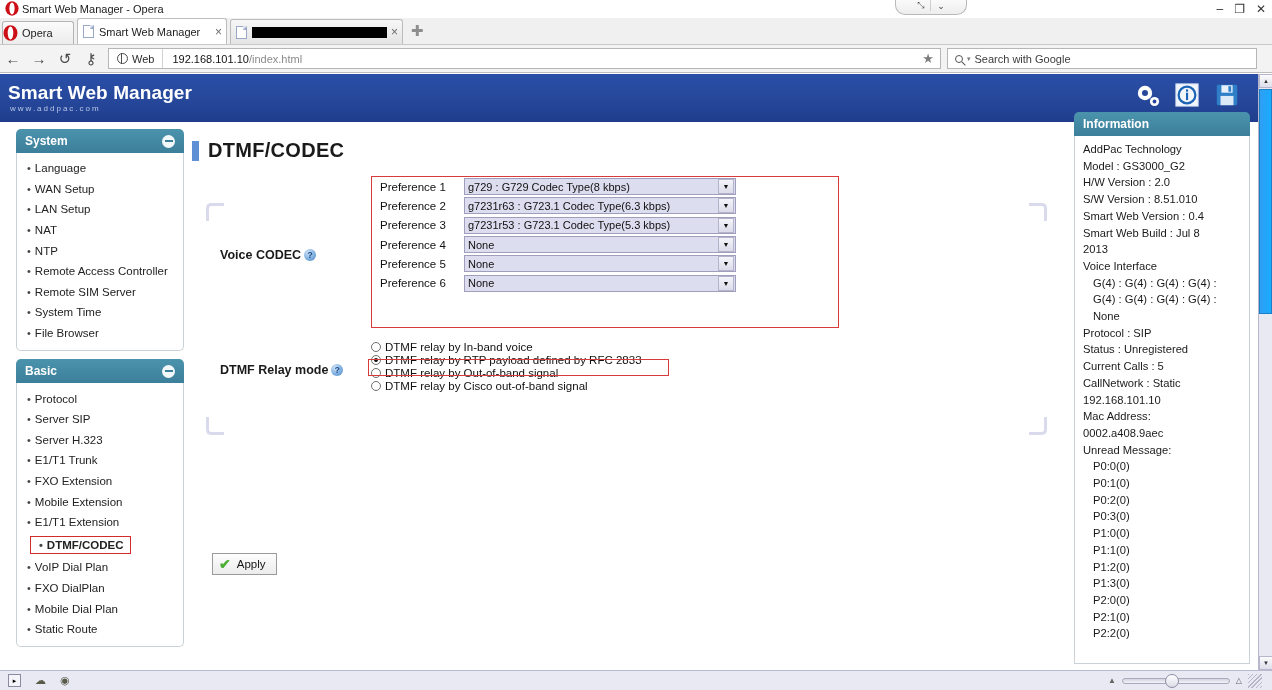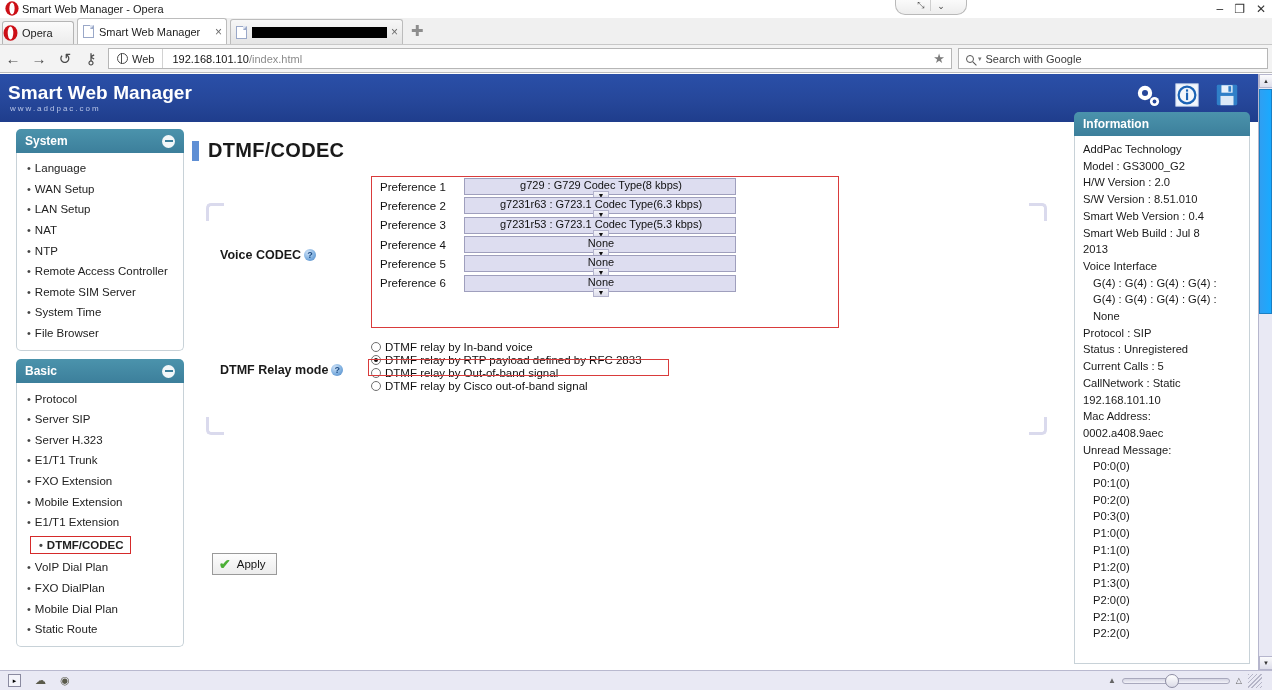--- a/index.html
+++ b/index.html
@@ -107,21 +107,21 @@
     position: relative;
   }
   #addr-globe::after{
     content:''; position:absolute; left:3.2px; top:-1.4px; width:1.2px;
     height:11px; background:#4a4a4a;
   }
   #addr-url { padding-left: 9px; color: #111; flex: 1 1 auto; }
   #addr-url .dim { color: #8b8b8b; }
   #addr-star { margin-right: 6px; font-size: 13px; color: #7d7d7d; }
   #search-wrap {
-    width: 310px; height: 21px; margin-right: 4px;
+    width: 310px; height: 21px; margin-right: 15px;
     background: #fff; border: 1px solid #b6b6b6;
     display: flex; align-items: center; gap: 4px;
     font-size: 11px; color: #3c3c3c; padding-left: 7px;
   }
   #search-mag {
     width: 8px; height: 8px; border: 1.4px solid #555; border-radius: 50%;
     position: relative;
   }
   #search-mag::after{
     content:''; position:absolute; right:-4px; bottom:-3px; width:5px;
@@ -219,21 +219,21 @@
     border: 1px solid #d93b3b; background: #ffffff;
   }
   .pref-row {
     display: flex; align-items: center; height: 19.3px; margin: 0 0 0 8px;
   }
   .pref-label { width: 84px; font-size: 11.5px; color: #111; }
   .sel {
     width: 272px; height: 17px; border: 1px solid #9f9fbd;
     background: #ddddf0;
     display: flex; align-items: center; justify-content: space-between;
-    font-size: 11px; color: #101010; padding: 0 1px 0 3px; flex-direction: column;
+    font-size: 11px; color: #101010; padding: 0 1px 0 3px;
   }
   .sel .selbtn {
     width: 16px; height: 15px; border: 1px solid #b3b3cc;
     background: linear-gradient(#f4f4fa,#dcdcea);
     display: flex; align-items: center; justify-content: center;
     font-size: 7px; color: #101010;
   }
 
   #dtmf-options { position: absolute; left: 173px; top: 155px; width: 330px; }
   .radio-row {

